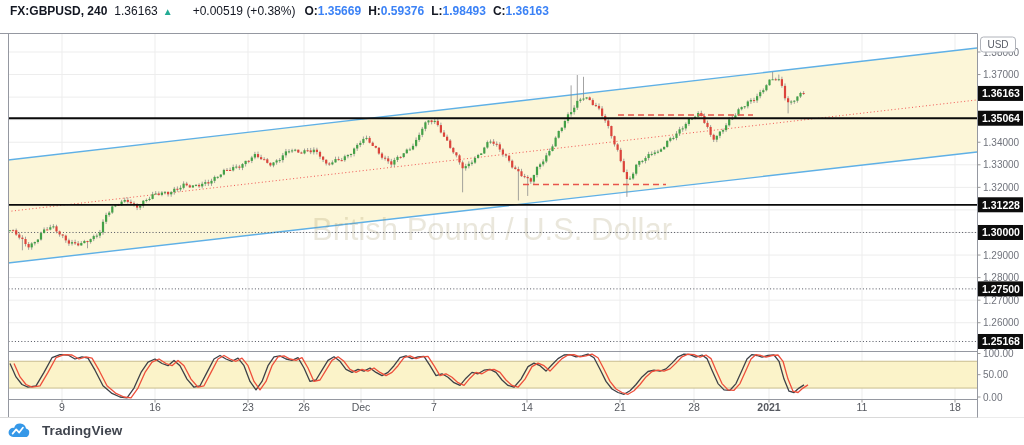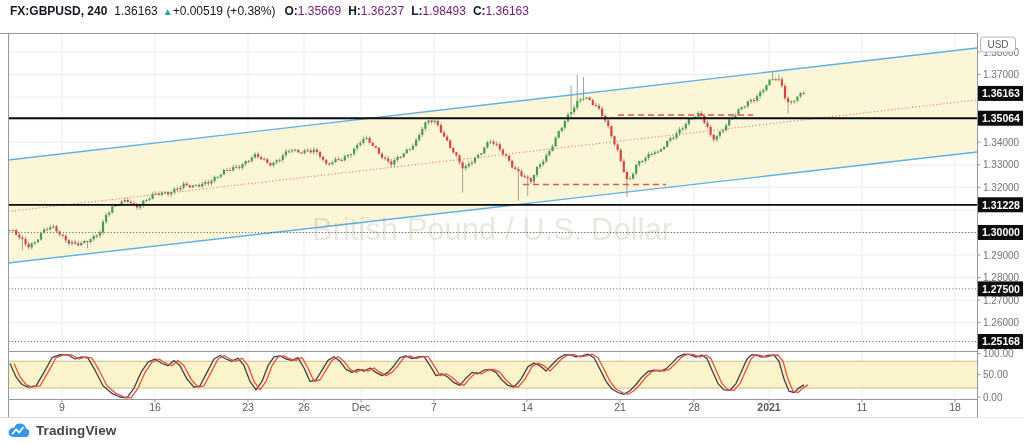--- a/index.html
+++ b/index.html
@@ -5,42 +5,42 @@
   html,body{margin:0;padding:0}
   body{width:1024px;height:445px;position:relative;background:#fff;overflow:hidden;
        font-family:"Liberation Sans",sans-serif;}
   #cv{position:absolute;left:0;top:0;z-index:1}
   .header{position:absolute;left:10px;top:4px;z-index:3;color:#131722;white-space:nowrap}
   .h1{font-size:11.5px;line-height:15px}
   .h1 .b{font-weight:700}
   .h2{font-size:12px;line-height:15px;font-weight:700;display:flex;align-items:center}
   .h2 .v{font-weight:400;margin-left:7px}
   .h2 .arrow{color:#22ab94;margin-left:5px;font-size:10px}
-  .h2 .chg{font-weight:400;margin-left:0}
+  .h2 .chg{font-weight:400;margin-left:20px}
   .ohlc{display:inline-flex;margin-left:2px}
   .ohlc .k{font-weight:700;color:#131722;margin-left:7px}
-  .ohlc .t{font-weight:400;color:#701a75}
-  .footer{position:absolute;left:8px;top:423px;display:flex;align-items:center;gap:6px;z-index:3}
+  .ohlc .t{font-weight:700;color:#3b82f6}
+  .footer{position:absolute;left:8px;top:423px;display:flex;align-items:center;gap:12px;z-index:3}
   .brand{font-size:13.5px;font-weight:700;color:#40454e;letter-spacing:.1px}
   svg text{font-family:"Liberation Sans",sans-serif}
 </style>
 </head>
 <body>
 
 <div class="header">
   <div class="h2">
     <span>FX:GBPUSD, 240</span>
     <span class="v">1.36163</span>
     <span class="arrow">▲</span>
     <span class="chg">+0.00519 (+0.38%)</span>
     <span class="ohlc" id="ohlc">
         <span class="k">O:</span>
         <span class="t">1.35669</span>
         <span class="k">H:</span>
-        <span class="t">1.36237</span>
+        <span class="t">0.59376</span>
         <span class="k">L:</span>
         <span class="t">1.98493</span>
         <span class="k">C:</span>
         <span class="t">1.36163</span>
       </span>
   </div>
 </div>
 
 <svg id="cv" width="1024" height="445" viewBox="0 0 1024 445">
     <defs>

